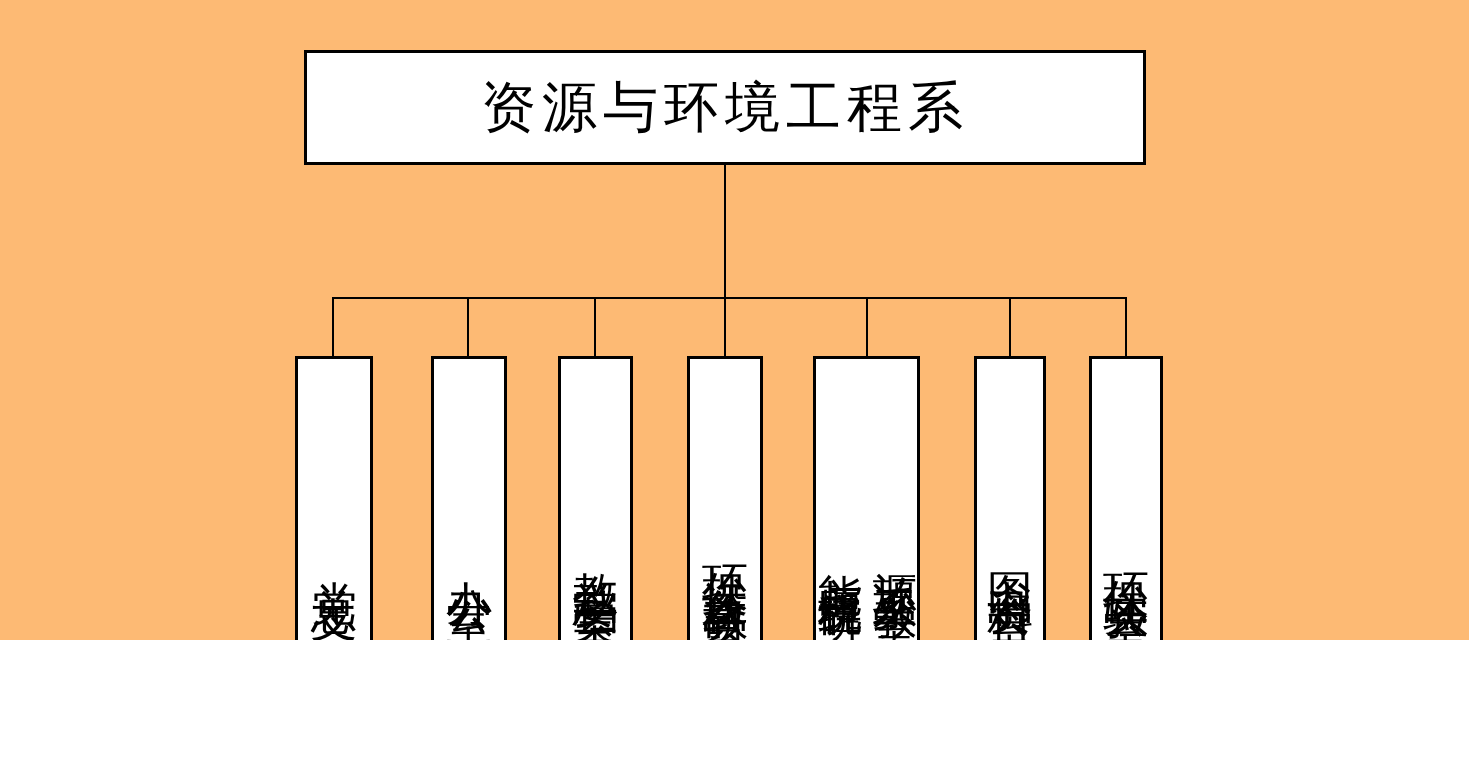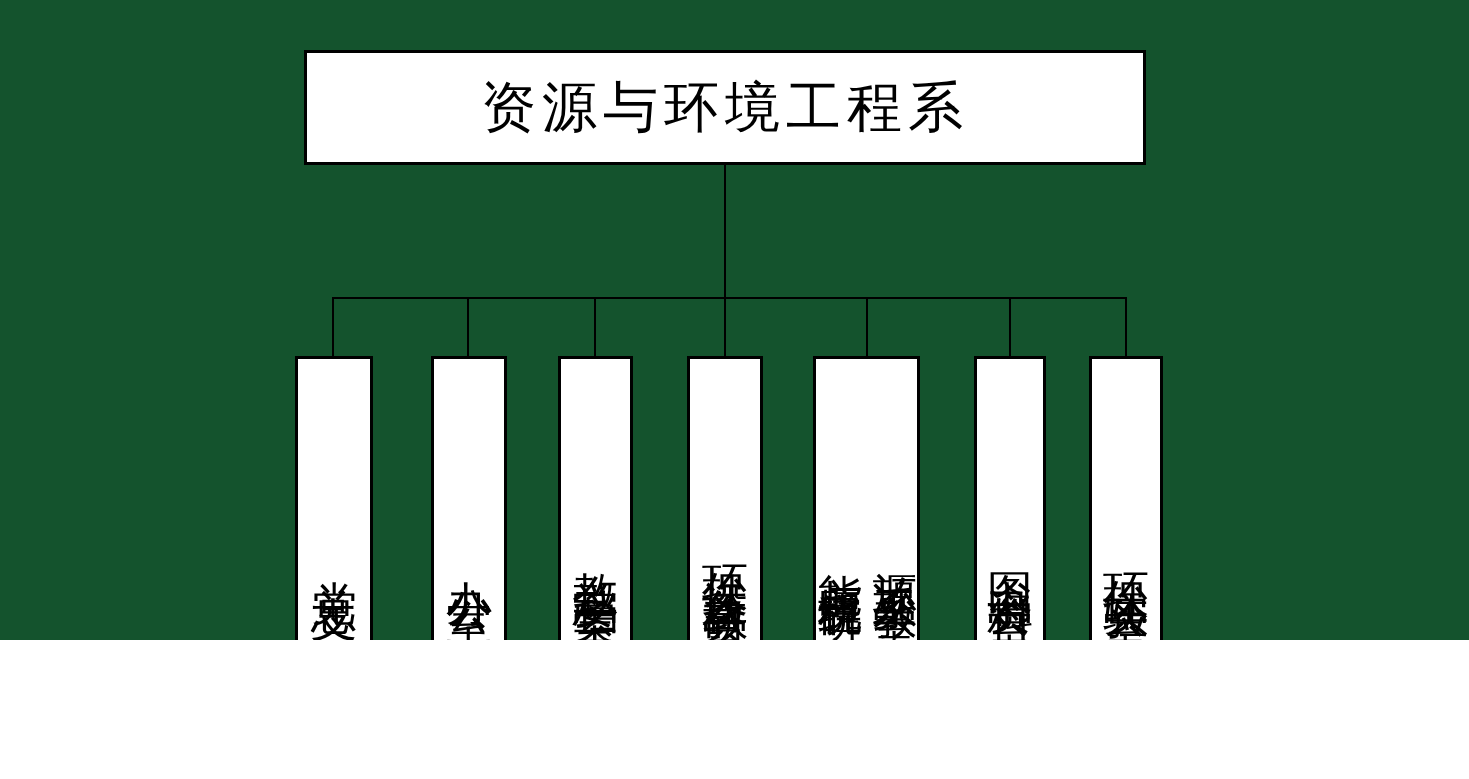--- a/index.html
+++ b/index.html
@@ -7,21 +7,21 @@
     padding: 0;
     background: #ffffff;
   }
   body {
     font-family: "Liberation Serif", "DejaVu Serif", serif;
   }
   #canvas {
     position: relative;
     width: 1469px;
     height: 640px;
-    background: #14532d;
+    background: #fdba74;
     overflow: hidden;
   }
 
   
   .root-box {
     position: absolute;
     left: 304px;
     top: 50px;
     width: 842px;
     height: 115px;

